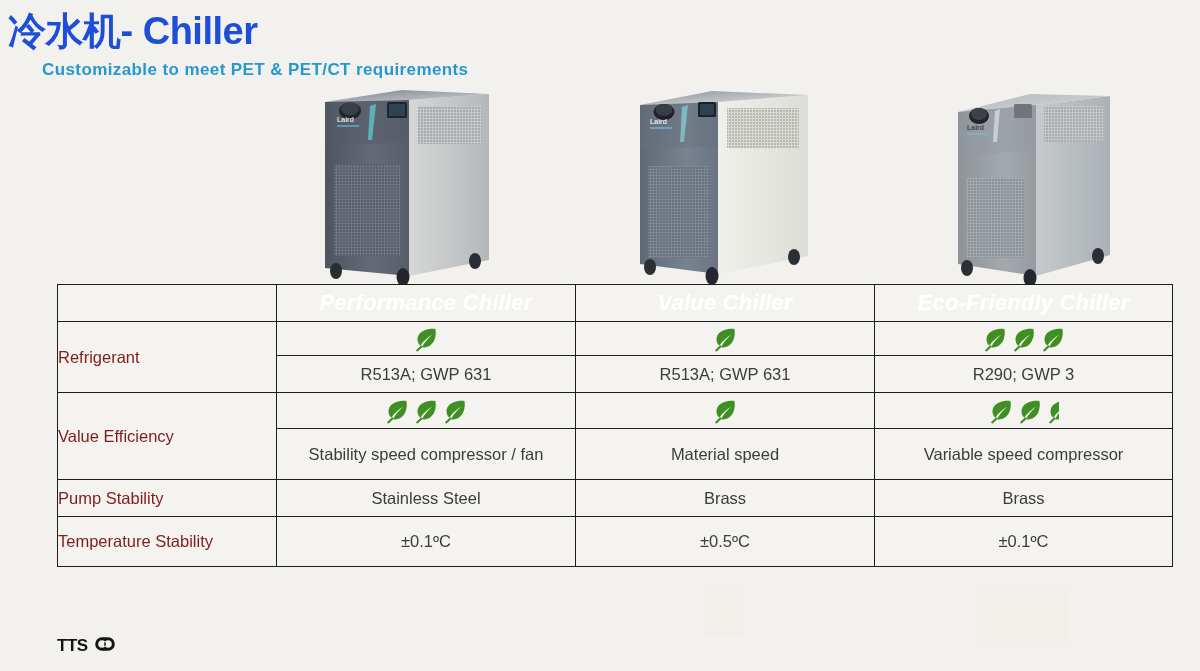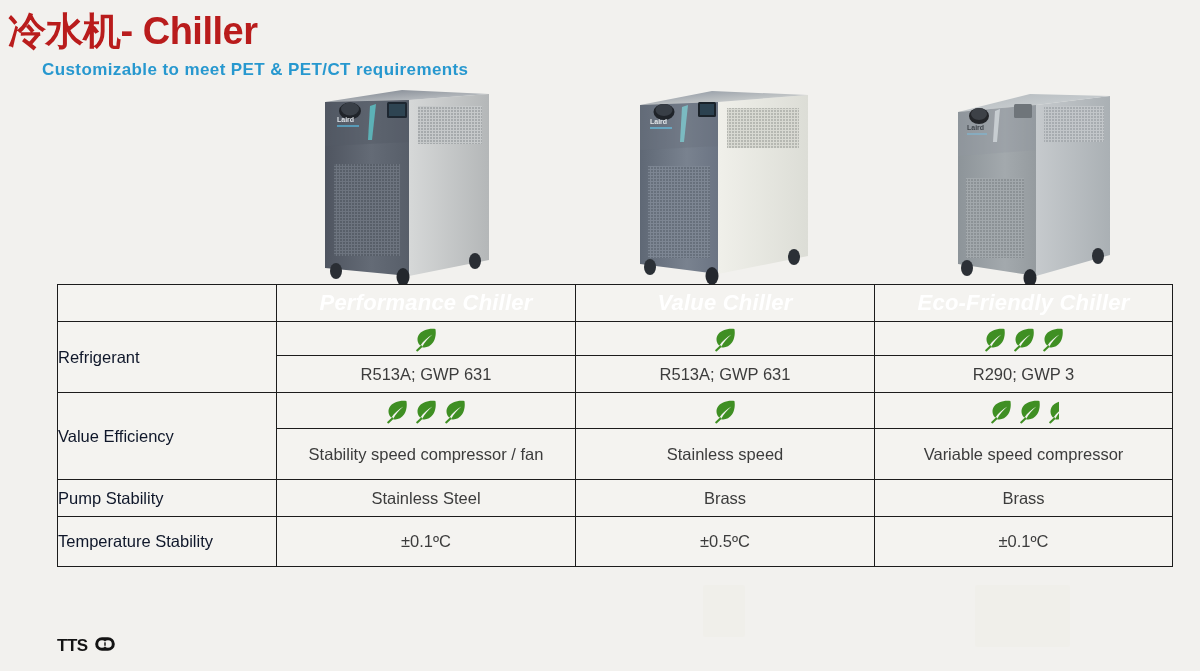--- a/index.html
+++ b/index.html
@@ -16,21 +16,21 @@
     -webkit-font-smoothing: antialiased;
   }
 
   
   #slide-title {
     position: absolute;
     left: 8px;
     top: 6px;
     font-size: 38px;
     font-weight: bold;
-    color: #b91c1c;
+    color: #1d4ed8;
     letter-spacing: -0.5px;
     white-space: nowrap;
   }
   #slide-subtitle {
     position: absolute;
     left: 42px;
     top: 60px;
     font-size: 17px;
     font-weight: bold;
     color: #2798cf;
@@ -80,21 +80,21 @@
     height: 36px;
     text-align: center;
     letter-spacing: 0.2px;
   }
   th.hdr-blank { background: #f4f3f0; }
 
   td.rowlabel {
     text-align: left;
     padding: 0 0 0 14px;
     font-size: 16.5px;
-    color: #0f172a;
+    color: #7f1d1d;
     line-height: 1.22;
   }
   td.cell {
     text-align: center;
     font-size: 16.5px;
     color: #3c3c3c;
     line-height: 1.22;
     padding: 5px 6px;
   }
   td.leafcell {
@@ -422,21 +422,21 @@
                 <path d="M22.4 3.0 C15.6 2.2 8.0 4.4 5.4 9.6 C3.3 13.8 5.2 18.0 7.3 19.7 C10.4 15.2 14.6 11.3 19.4 8.6 C15.4 12.0 11.6 16.2 9.0 21.2 C12.6 22.3 17.4 20.6 20.0 16.6 C22.9 12.1 23.2 7.0 22.4 3.0 Z" fill="#3f8f23"></path>
                 <path d="M8.4 20.4 L4.2 24.4" stroke="#3f8f23" stroke-width="2.1" stroke-linecap="round" fill="none"></path>
               </svg>
             </span>
           </span>
       </td>
     </tr>
 
     <tr class="r-energy-txt">
       <td class="cell">Stability speed compressor / fan</td>
-      <td class="cell">Stainless speed</td>
+      <td class="cell">Material speed</td>
       <td class="cell">Variable speed compressor</td>
     </tr>
 
     <tr class="r-pump">
       <td class="rowlabel">Pump Stability</td>
       <td class="cell">Stainless Steel</td>
       <td class="cell">Brass</td>
       <td class="cell">Brass</td>
     </tr>
 

